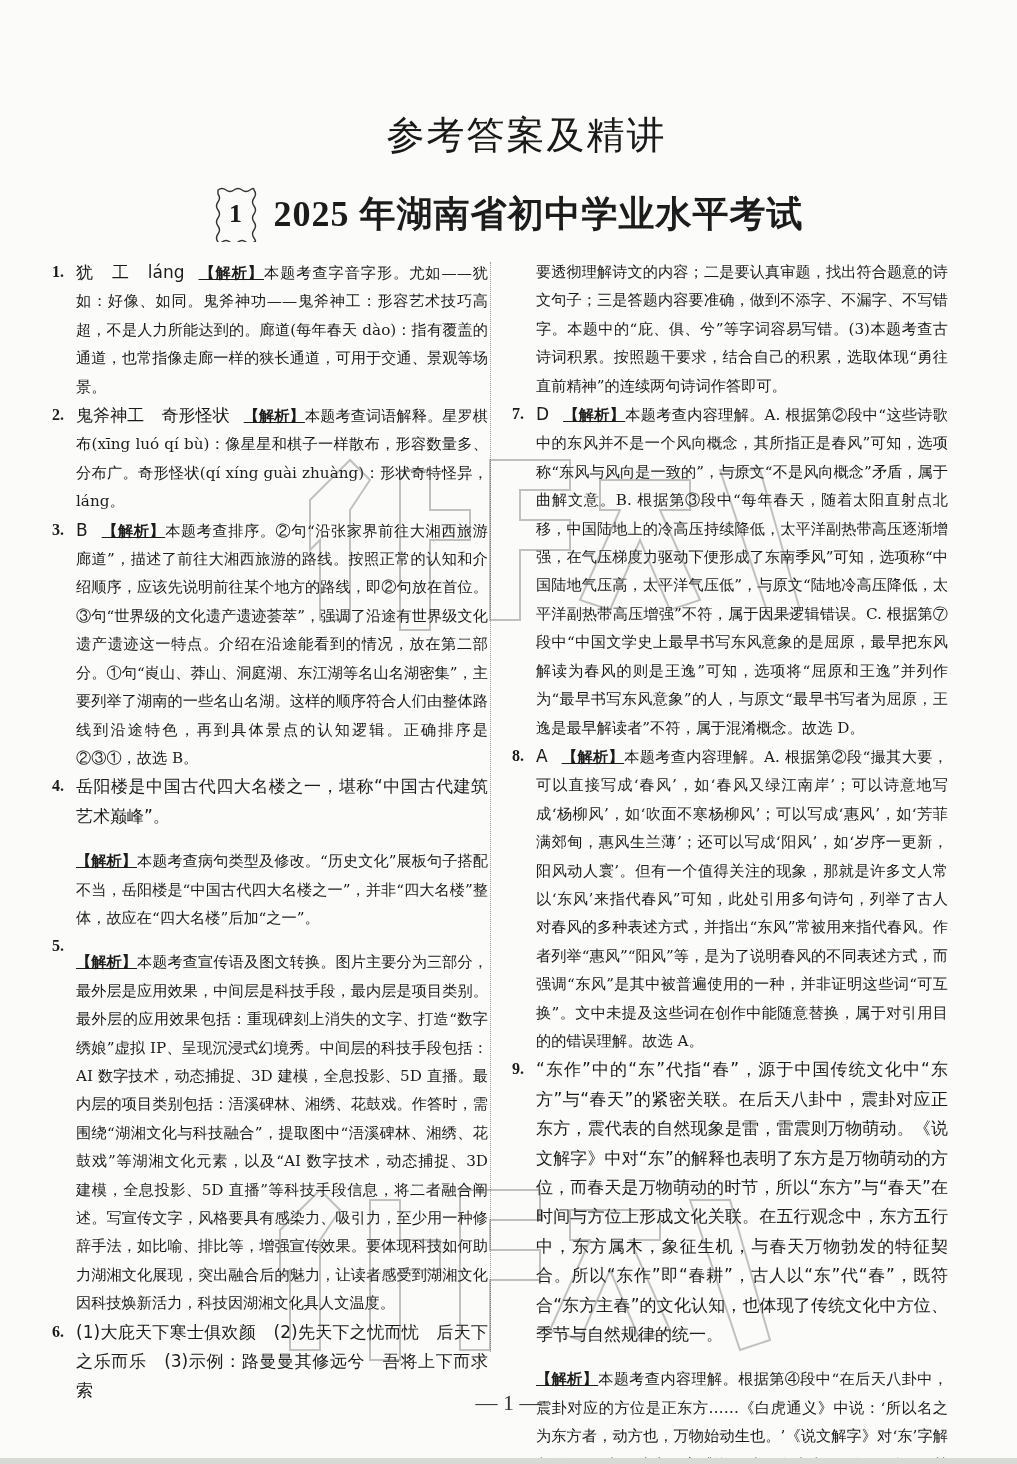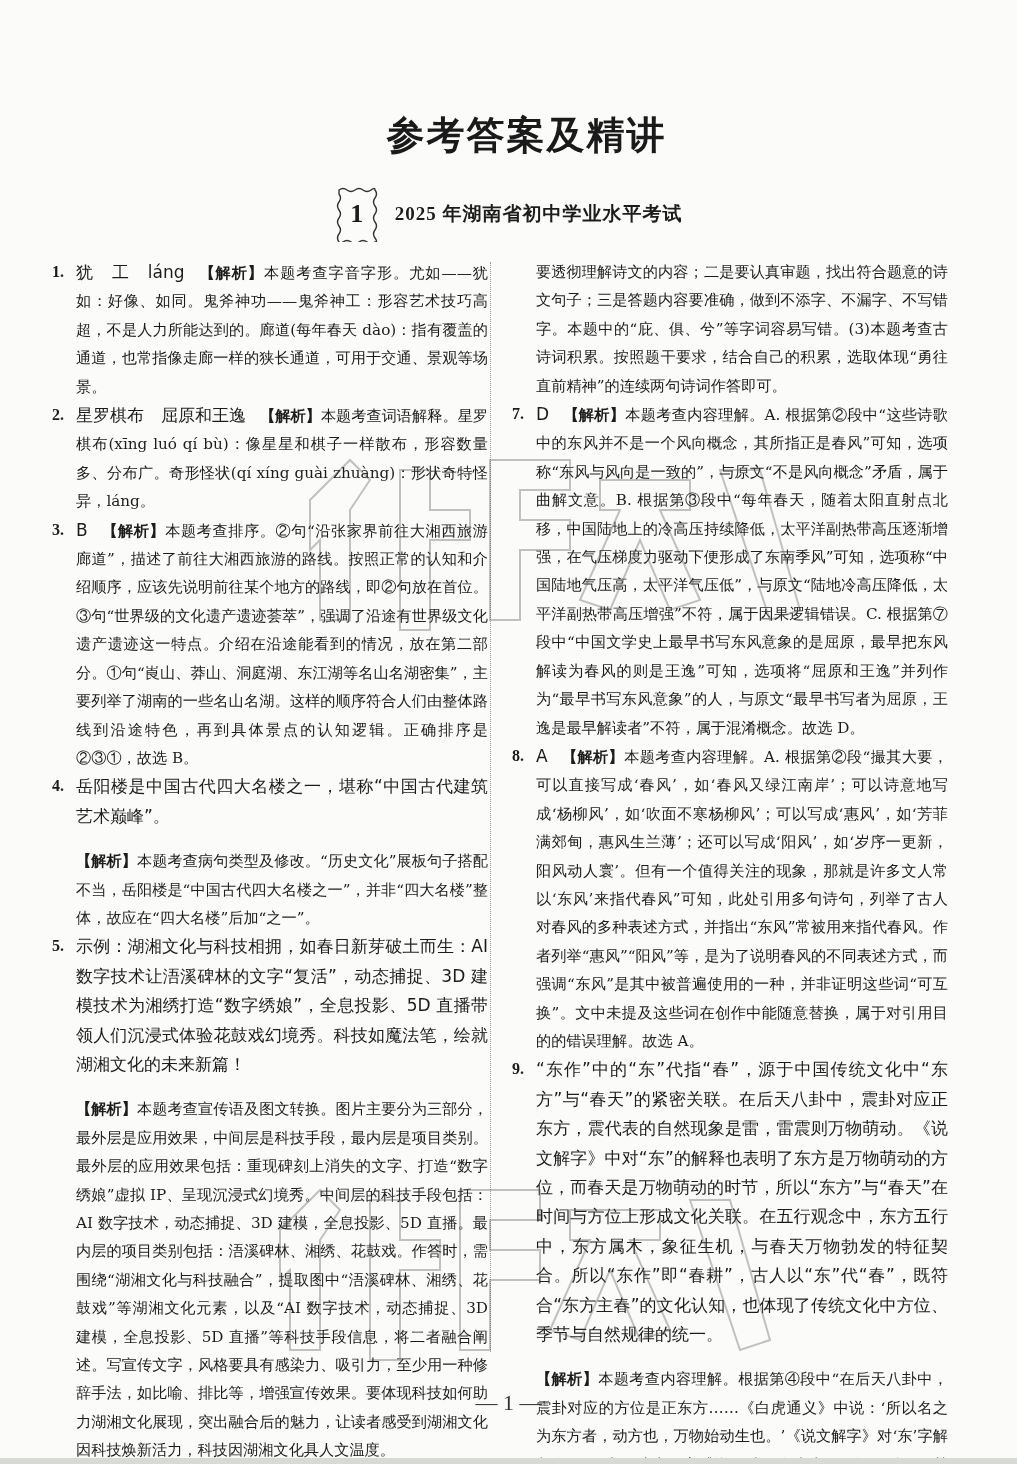--- a/index.html
+++ b/index.html
@@ -5,36 +5,36 @@
   html, body { margin: 0; padding: 0; }
   body {
     width: 1017px; height: 1464px; overflow: hidden;
     background: #fbfbfa;
     font-family: "DejaVu Serif", "Liberation Serif", serif;
     color: #1c1c1c;
     position: relative;
   }
   .page-title {
     position: absolute; left: 0; right: 0; top: 110px;
-    text-align: center; font-size: 38px; font-weight: bold;
+    text-align: center; font-size: 38px; font-weight: normal;
     letter-spacing: 2px; color: #1a1a1a; margin-left: 36px;
   }
   .section-header {
     position: absolute; left: 0; right: 0; top: 178px; height: 72px;
     display: flex; justify-content: center; align-items: center; gap: 16px;
   }
   .num-badge {
     width: 44px; height: 56px; position: relative;
     display: flex; align-items: center; justify-content: center;
     font-size: 26px; font-weight: bold; font-family: "Liberation Serif", serif;
   }
   .num-badge svg { position: absolute; left: 0; top: 0; }
   .num-badge span { position: relative; }
   .section-title {
-    font-size: 19px; font-weight: bold; letter-spacing: 1px;
+    font-size: 36px; font-weight: bold; letter-spacing: 1px;
     font-family: "Liberation Serif", "DejaVu Serif", serif;
   }
   .col {
     position: absolute; top: 258px; width: 436px;
     font-size: 15.2px; line-height: 28.4px;
     text-align: justify;
   }
   .col.left { left: 52px; }
   .col.right { left: 512px; }
   .divider {
@@ -42,21 +42,21 @@
     border-left: 1.5px dotted #999;
   }
   .item { position: relative; padding-left: 24px; }
   .item .qnum {
     position: absolute; left: 0; top: 0; font-weight: bold;
     font-family: "Liberation Serif", serif; font-size: 16px;
   }
   .para { padding-left: 24px; margin-top: 16px; }
   .cont { padding-left: 24px; }
   .ans { font-family: "DejaVu Sans", "Liberation Sans", sans-serif; font-size: 17px; }
-  .tag { font-weight: bold; }
+  .tag { font-weight: bold; text-decoration: underline; }
   .gap { display: inline-block; width: 14px; }
   .page-number {
     position: absolute; left: 0; right: 0; top: 1390px;
     text-align: center; font-size: 22px; font-family: "Liberation Serif", serif;
     color: #333;
   }
   .watermark {
     position: absolute; pointer-events: none; opacity: 0.35;
   }
   .bottom-edge {
@@ -82,39 +82,38 @@
 
 <div class="col left">
 
   <div class="item">
     <span class="qnum">1.</span>
     <span class="ans">犹　工　láng</span><span class="gap"></span><span class="tag">【解析】</span><span>本题考查字音字形。尤如——犹如：好像、如同。鬼斧神功——鬼斧神工：形容艺术技巧高超，不是人力所能达到的。廊道(每年春天 dào)：指有覆盖的通道，也常指像走廊一样的狭长通道，可用于交通、景观等场景。</span>
   </div>
 
   <div class="item">
     <span class="qnum">2.</span>
-    <span class="ans">星罗棋布　屈原和王逸</span><span class="gap"></span><span class="tag">【解析】</span><span>本题考查词语解释。星罗棋布(xīng luó qí bù)：像星星和棋子一样散布，形容数量多、分布广。奇形怪状(qí xíng guài zhuàng)：形状奇特怪异，láng。</span>
+    <span class="ans">鬼斧神工　奇形怪状</span><span class="gap"></span><span class="tag">【解析】</span><span>本题考查词语解释。星罗棋布(xīng luó qí bù)：像星星和棋子一样散布，形容数量多、分布广。奇形怪状(qí xíng guài zhuàng)：形状奇特怪异，láng。</span>
   </div>
 
   <div class="item">
     <span class="qnum">3.</span>
     <span class="ans">B</span><span class="gap"></span><span class="tag">【解析】</span><span>本题考查排序。②句“沿张家界前往大湘西旅游廊道”，描述了前往大湘西旅游的路线。按照正常的认知和介绍顺序，应该先说明前往某个地方的路线，即②句放在首位。③句“世界级的文化遗产遗迹荟萃”，强调了沿途有世界级文化遗产遗迹这一特点。介绍在沿途能看到的情况，放在第二部分。①句“崀山、莽山、洞庭湖、东江湖等名山名湖密集”，主要列举了湖南的一些名山名湖。这样的顺序符合人们由整体路线到沿途特色，再到具体景点的认知逻辑。正确排序是②③①，故选 B。</span>
   </div>
 
   <div class="item">
     <span class="qnum">4.</span>
     <span class="ans">岳阳楼是中国古代四大名楼之一，堪称“中国古代建筑艺术巅峰”。</span>
   </div>
   <div class="para">
     <span class="tag">【解析】</span><span>本题考查病句类型及修改。“历史文化”展板句子搭配不当，岳阳楼是“中国古代四大名楼之一”，并非“四大名楼”整体，故应在“四大名楼”后加“之一”。</span>
   </div>
 
   <div class="item">
     <span class="qnum">5.</span>
-    <span class="ans">示例：湖湘文化与科技相拥，如春日新芽破土而生：AI 数字技术让浯溪碑林的文字“复活”，动态捕捉、3D 建模技术为湘绣打造“数字绣娘”，全息投影、5D 直播带领人们沉浸式体验花鼓戏幻境秀。科技如魔法笔，绘就湖湘文化的未来新篇！</span>
   </div>
   <div class="para">
     <span class="tag">【解析】</span><span>本题考查宣传语及图文转换。图片主要分为三部分，最外层是应用效果，中间层是科技手段，最内层是项目类别。最外层的应用效果包括：重现碑刻上消失的文字、打造“数字绣娘”虚拟 IP、呈现沉浸式幻境秀。中间层的科技手段包括：AI 数字技术，动态捕捉、3D 建模，全息投影、5D 直播。最内层的项目类别包括：浯溪碑林、湘绣、花鼓戏。作答时，需围绕“湖湘文化与科技融合”，提取图中“浯溪碑林、湘绣、花鼓戏”等湖湘文化元素，以及“AI 数字技术，动态捕捉、3D 建模，全息投影、5D 直播”等科技手段信息，将二者融合阐述。写宣传文字，风格要具有感染力、吸引力，至少用一种修辞手法，如比喻、排比等，增强宣传效果。要体现科技如何助力湖湘文化展现，突出融合后的魅力，让读者感受到湖湘文化因科技焕新活力，科技因湖湘文化具人文温度。</span>
   </div>
 
   <div class="item">
     <span class="qnum">6.</span>
     <span class="ans">(1)大庇天下寒士俱欢颜　(2)先天下之忧而忧　后天下之乐而乐　(3)示例：路曼曼其修远兮　吾将上下而求索</span>
   </div>
 </div>

